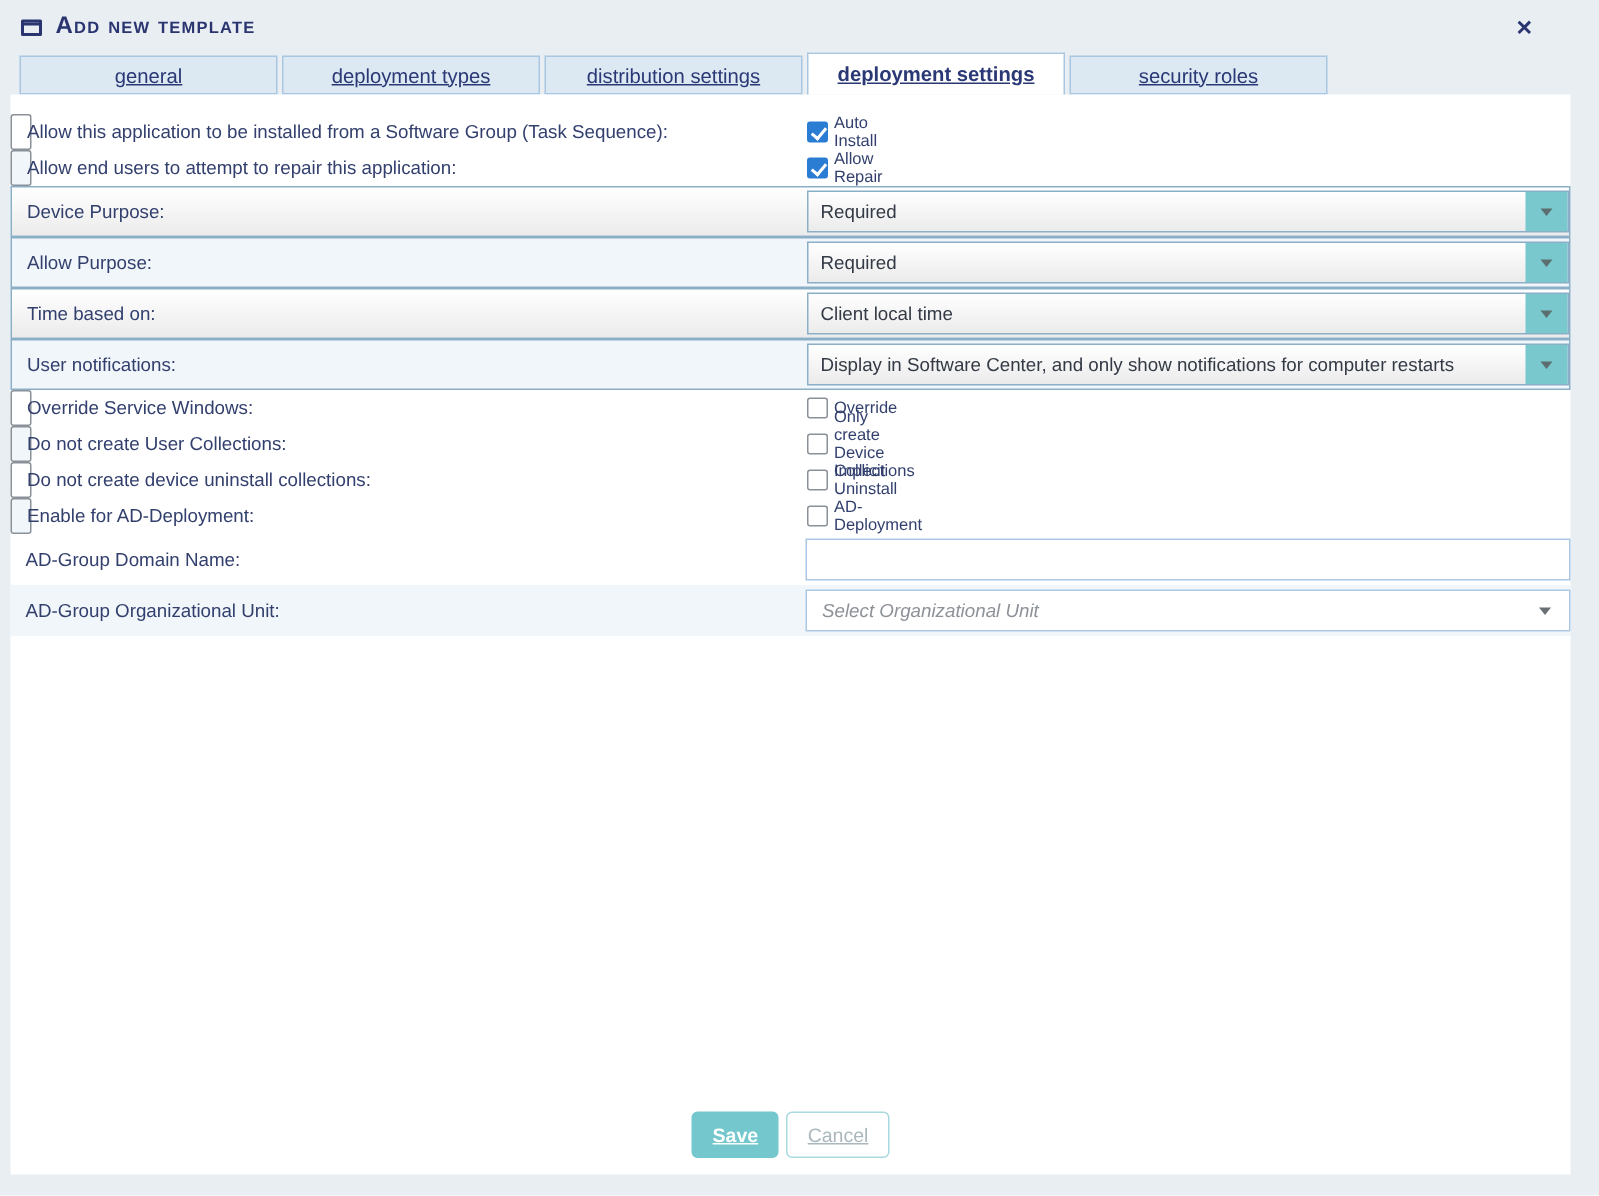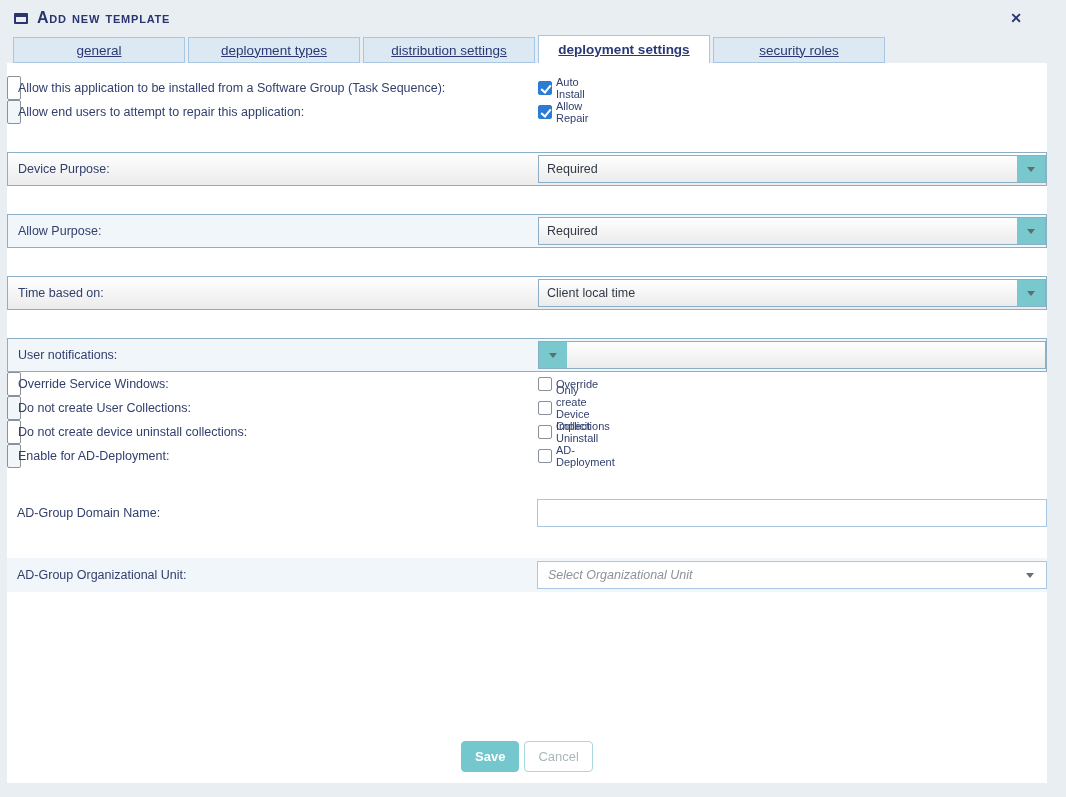--- a/index.html
+++ b/index.html
@@ -50,21 +50,21 @@
   }
   
   .content {
     position:absolute; top:63px; left:7px; width:1040px; bottom:14px;
     background:#fff; z-index:1;
   }
   .rows { padding-top:13px; }
   .row { display:flex; align-items:center; }
   .row.alt { background:#f1f6fa; }
   .row.checkbox { height:24px; }
-  .row.dropdown, .row.text, .row.select { height:34px;margin-top:28px; }
+  .row.dropdown, .row.text, .row.select { height:34px; }
   .row-label { width:530px; padding-left:10px; font-size:12.5px; color:#33406e; flex:none; }
   .control { flex:1; display:flex; align-items:center; min-width:0; }
   
   .checkbox {
     width:14px; height:14px; border:1px solid #8a9199; border-radius:2px;
     background:#fff; margin-right:4px; flex:none; position:relative; cursor:pointer;
   }
   .checkbox.checked { background:#2b7cd3; border-color:#2b7cd3; }
   .checkbox.checked::after {
     content:''; position:absolute; left:4px; top:1px; width:4px; height:8px;
@@ -102,21 +102,21 @@
   .selectbox .ph { font-style:italic; color:#8d9299; font-size:12.5px; flex:1; }
   .selectbox .caret {
     border-left:4px solid transparent; border-right:4px solid transparent;
     border-top:5px solid #6a6f74;
   }
   
   .footer-buttons {
     position:absolute; bottom:11px; left:0; right:0;
     display:flex; justify-content:center; gap:5px;
   }
-  .btn { font-family:inherit; font-size:13px; border-radius:4px; padding:7px 13px; cursor:pointer; }
+  .btn { font-family:inherit; font-size:13px; border-radius:4px; padding:7px 13px; cursor:pointer;text-decoration:underline; }
   .btn-save { background:#74c7cd; color:#fff; font-weight:700; border:1px solid #74c7cd; }
   .btn-cancel { background:#fff; color:#aab7bc; border:1px solid #a8d9de; }
 </style>
 </head>
 <body>
 
 <div class="header">
   <span class="win-icon"></span>
   <span class="title">Add new template</span>
   <span class="close">✕</span>
@@ -170,20 +170,21 @@
           <div class="dropdown">
             <span class="value">Client local time</span>
             <span class="dd-btn"></span>
           </div>
         </div>
       </div>
       <div class="row dropdown alt">
         <div class="row-label">User notifications:</div>
         <div class="control">
           <div class="dropdown">
+            <span class="value">Display in Software Center, and only show notifications for computer restarts</span>
             <span class="dd-btn"></span>
           </div>
         </div>
       </div>
       <div class="row checkbox">
         <div class="row-label">Override Service Windows:</div>
         <div class="control">
           <span class="checkbox"></span>
           <span class="cb-label">Override</span>
         </div>

